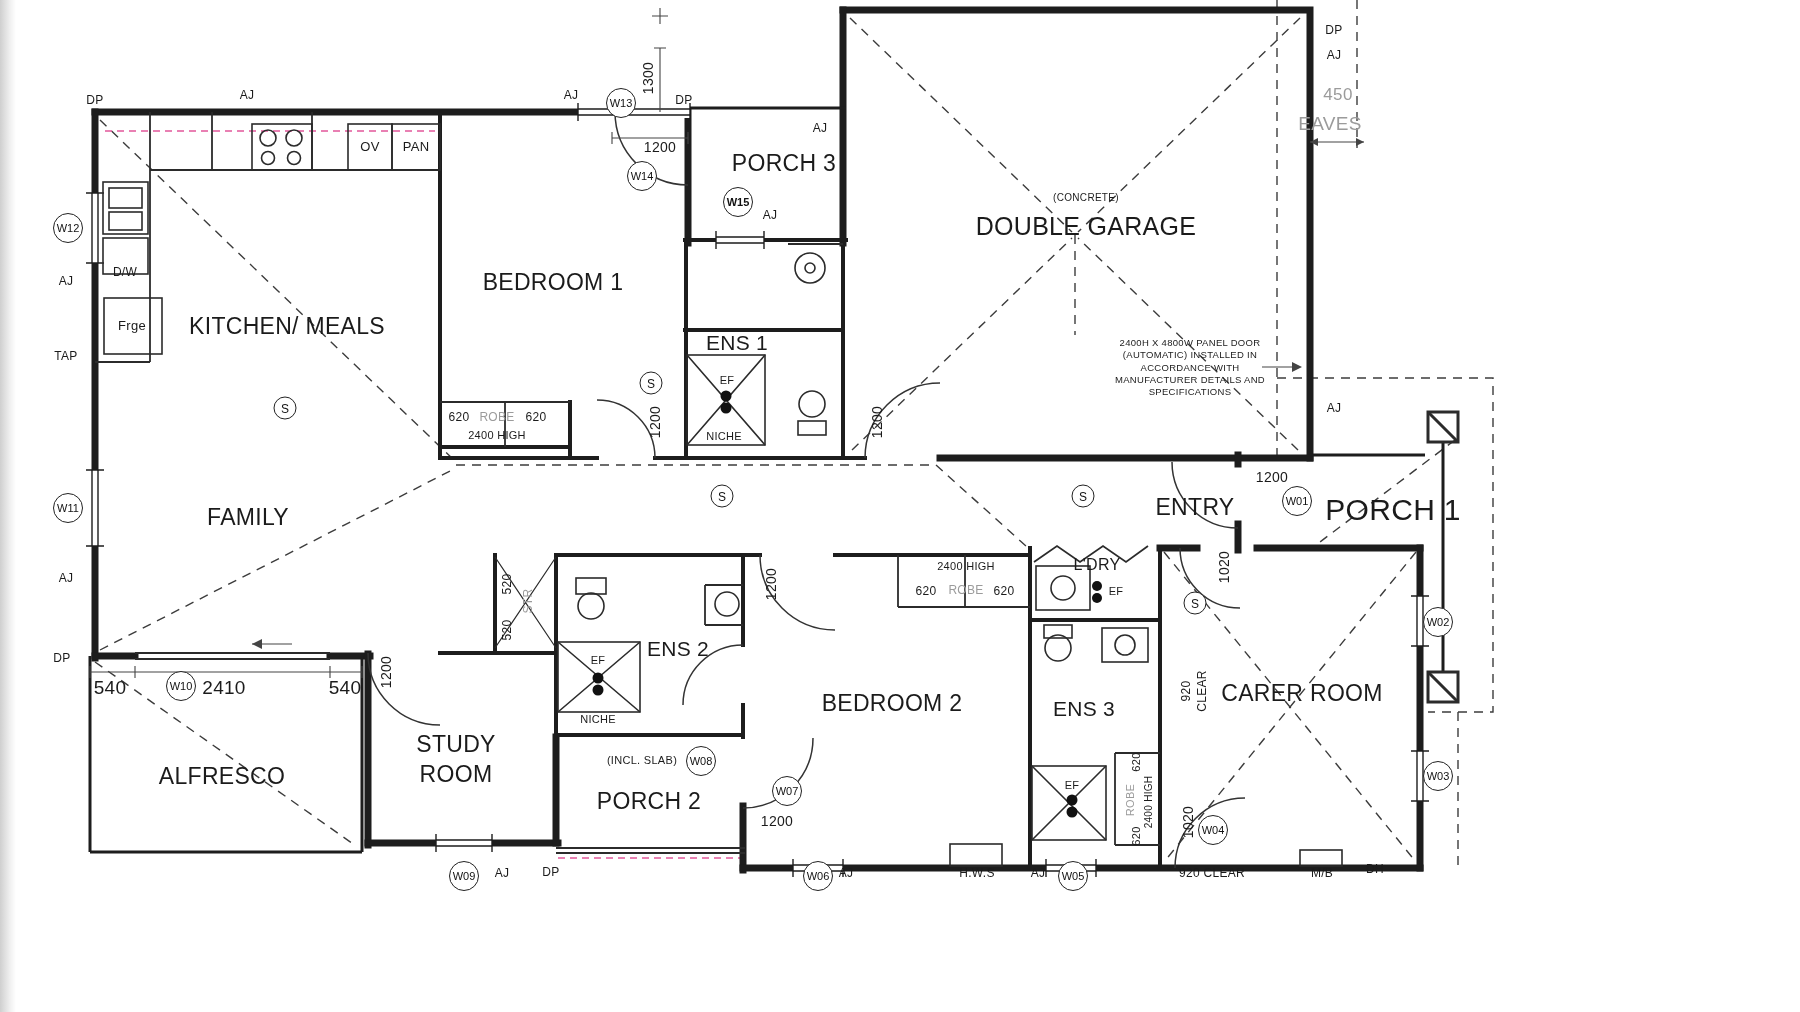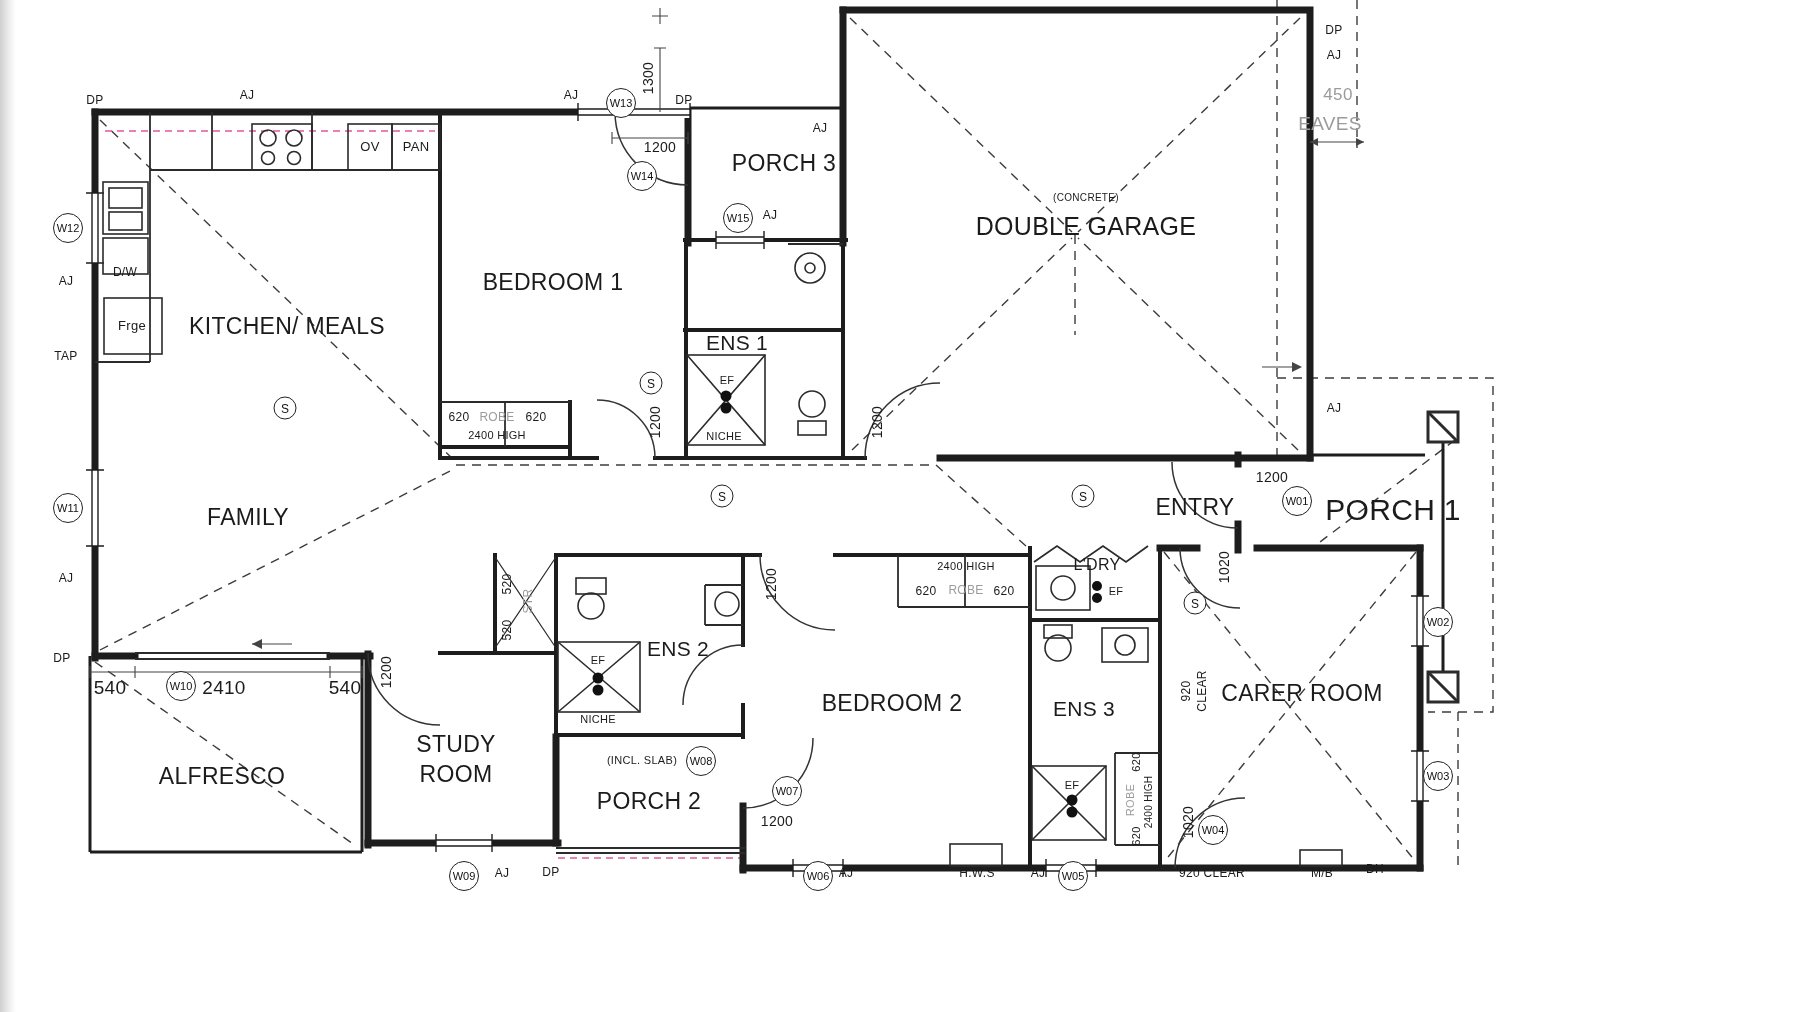--- a/index.html
+++ b/index.html
@@ -289,20 +289,25 @@
       <div class="lbl ann gray" style="left: 1330px; top: 124px; font-size: 19px;">EAVES</div>
       <div class="lbl ann" style="left: 370px; top: 147px; font-size: 13px;">OV</div>
       <div class="lbl ann" style="left: 416px; top: 147px; font-size: 13px;">PAN</div>
       <div class="lbl ann" style="left: 125px; top: 272px; font-size: 12px;">D/W</div>
       <div class="lbl ann" style="left: 132px; top: 326px; font-size: 13px;">Frge</div>
       <div class="lbl ann" style="left: 66px; top: 356px; font-size: 12px;">TAP</div>
       <div class="lbl ann" style="left: 66px; top: 281px; font-size: 12px;">AJ</div>
       <div class="lbl ann" style="left: 66px; top: 578px; font-size: 12px;">AJ</div>
       <div class="lbl ann" style="left: 62px; top: 658px; font-size: 12px;">DP</div>
       <div class="lbl ann" style="left: 1086px; top: 198px; font-size: 10px;">(CONCRETE)</div>
+      <div class="lbl ann multi" style="left: 1190px; top: 368px; font-size: 9.5px;">2400H X 4800W PANEL DOOR
+(AUTOMATIC)  INSTALLED IN
+ACCORDANCE WITH
+MANUFACTURER DETAILS AND
+SPECIFICATIONS</div>
       <div class="lbl ann" style="left: 1334px; top: 408px; font-size: 12px;">AJ</div>
       <div class="lbl ann" style="left: 727px; top: 381px; font-size: 11px;">EF</div>
       <div class="lbl ann" style="left: 724px; top: 437px; font-size: 11px;">NICHE</div>
       <div class="lbl ann" style="left: 459px; top: 417px; font-size: 12px;">620</div>
       <div class="lbl ann gray" style="left: 497px; top: 417px; font-size: 12px;">ROBE</div>
       <div class="lbl ann" style="left: 536px; top: 417px; font-size: 12px;">620</div>
       <div class="lbl ann" style="left: 497px; top: 436px; font-size: 11px;">2400 HIGH</div>
       <div class="lbl ann rot" style="left: 655px; top: 422px; font-size: 14px;">1200</div>
       <div class="lbl ann rot" style="left: 877px; top: 422px; font-size: 14px;">1200</div>
       <div class="lbl ann" style="left: 1272px; top: 477px; font-size: 14px;">1200</div>
@@ -339,21 +344,21 @@
       <div class="lbl ann" style="left: 1038px; top: 873px; font-size: 12px;">AJ</div>
       <div class="lbl ann" style="left: 1212px; top: 873px; font-size: 12px;">920 CLEAR</div>
       <div class="lbl ann" style="left: 1322px; top: 873px; font-size: 12px;">M/B</div>
       <div class="lbl ann" style="left: 1375px; top: 869px; font-size: 12px;">DH</div>
       <div class="lbl ann" style="left: 770px; top: 215px; font-size: 12px;">AJ</div>
       <div class="wmark" style="left: 68px; top: 228px;">W12</div>
       <div class="wmark" style="left: 68px; top: 508px;">W11</div>
       <div class="wmark" style="left: 181px; top: 686px;">W10</div>
       <div class="wmark" style="left: 621px; top: 103px;">W13</div>
       <div class="wmark" style="left: 642px; top: 176px;">W14</div>
-      <div class="wmark" style="left: 738px; top: 218px;">W15</div>
+      <div class="wmark" style="left: 738px; top: 202px; font-weight: bold;">W15</div>
       <div class="wmark" style="left: 1297px; top: 501px;">W01</div>
       <div class="wmark" style="left: 1438px; top: 622px;">W02</div>
       <div class="wmark" style="left: 1438px; top: 776px;">W03</div>
       <div class="wmark" style="left: 1213px; top: 830px;">W04</div>
       <div class="wmark" style="left: 1073px; top: 876px;">W05</div>
       <div class="wmark" style="left: 818px; top: 876px;">W06</div>
       <div class="wmark" style="left: 787px; top: 791px;">W07</div>
       <div class="wmark" style="left: 701px; top: 761px;">W08</div>
       <div class="wmark" style="left: 464px; top: 876px;">W09</div>
       <div class="smark" style="left: 285px; top: 408px;">S</div>

